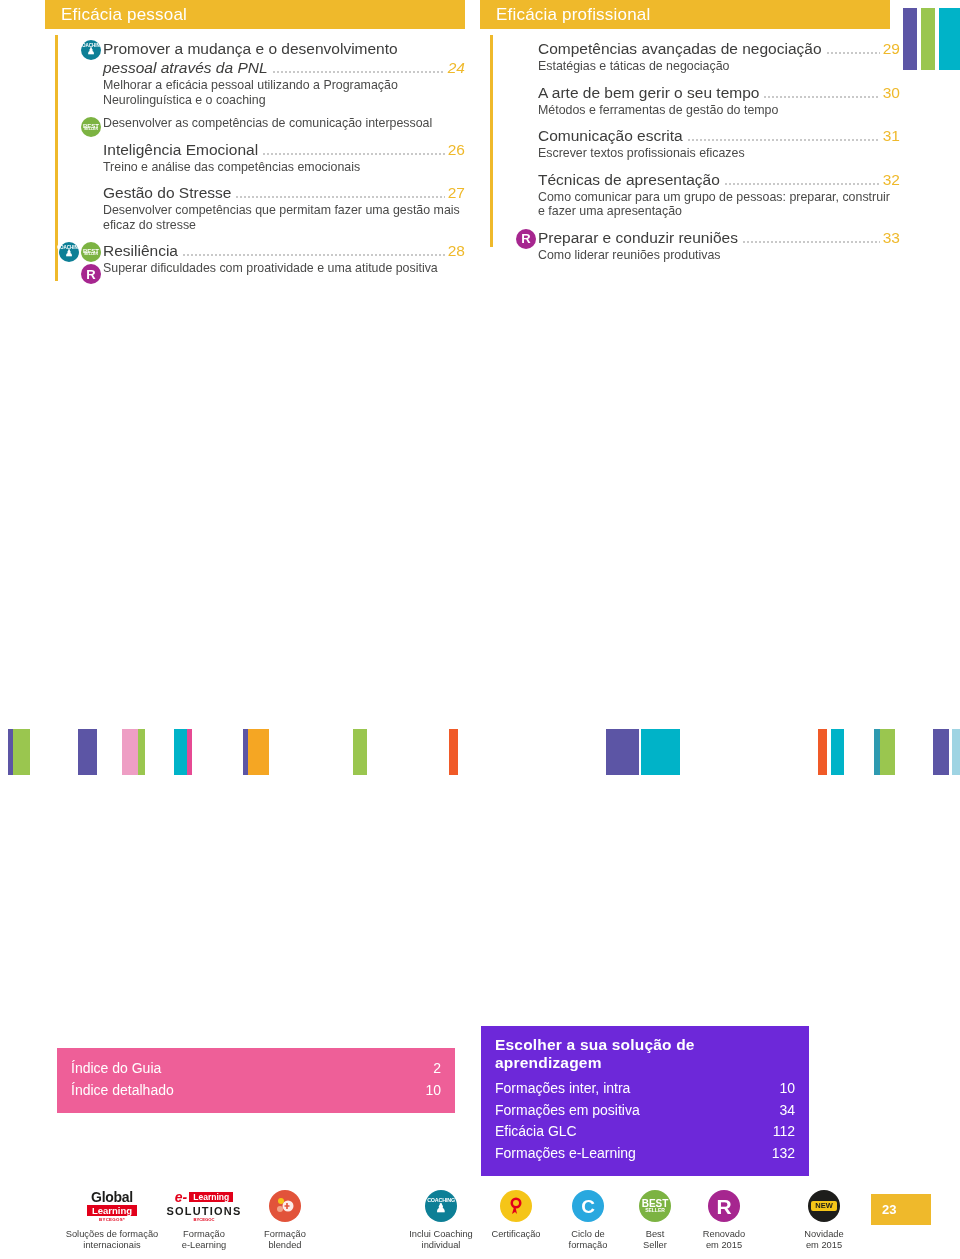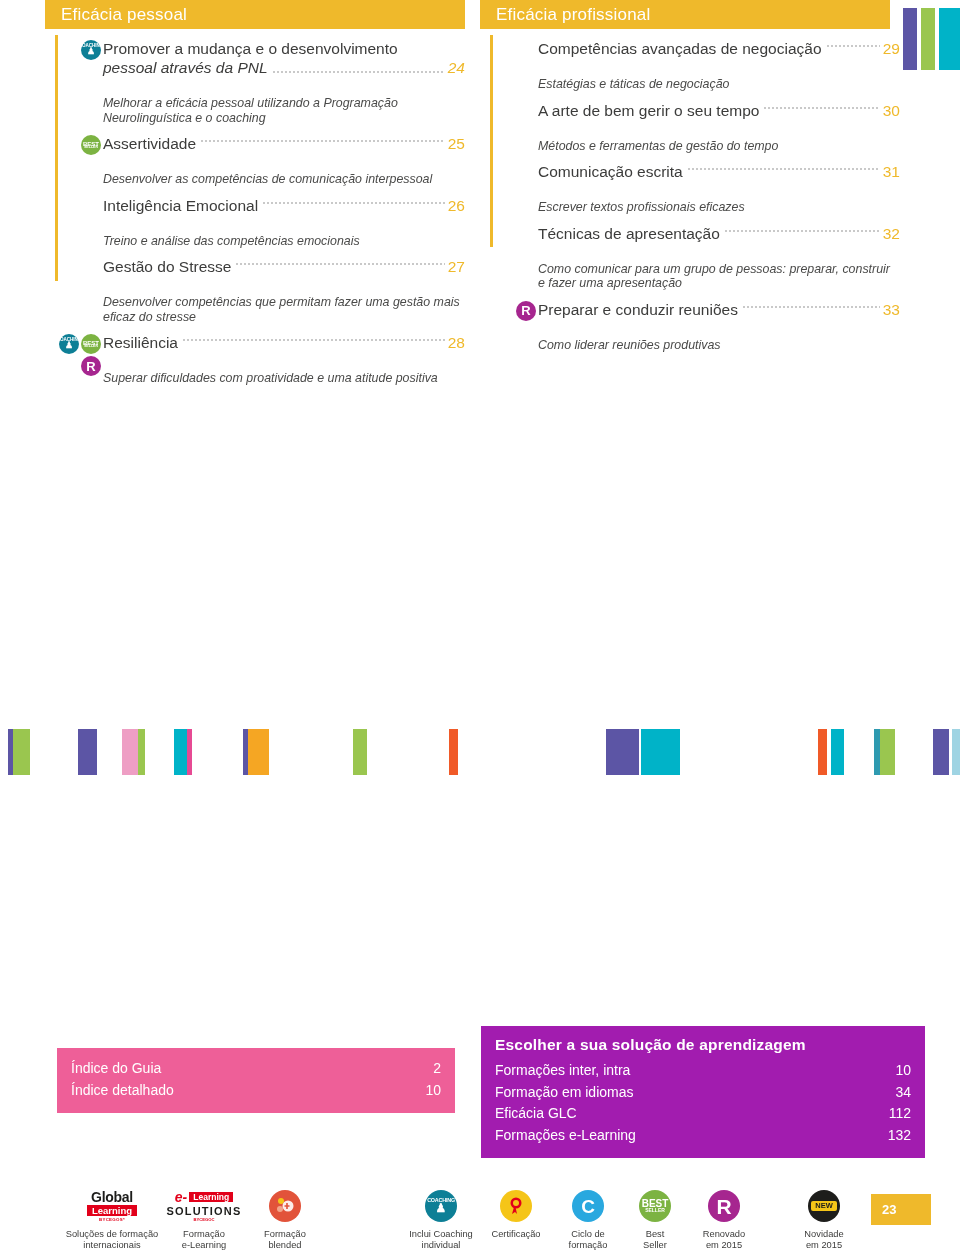--- a/index.html
+++ b/index.html
@@ -33,32 +33,32 @@
   .rail{position:absolute;left:10px;top:6px;width:3px;background:#efb92b;}
   .col-left .rail{height:246px;}
   .col-right .rail{height:212px;}
 
   .entry{position:relative;padding-left:58px;margin-bottom:9px;}
   .entry .badges{
     position:absolute;left:8px;top:1px;width:48px;
     display:flex;flex-wrap:wrap;gap:2px;justify-content:flex-end;
   }
   .title-line{
-    display:flex;
+    display:flex;align-items:flex-end;
     font-size:15.5px;color:#3c3c3b;line-height:19px;
   }
   .t-txt{white-space:nowrap;}
   .t-wrap{white-space:normal;}
   .leader{
     flex:1 1 auto;min-width:10px;margin:0 2px 4px 4px;height:8px;
     background-image:radial-gradient(circle, #c9c9c9 1px, transparent 1.2px);
     background-size:4px 8px;background-repeat:repeat-x;background-position:0 3px;
   }
   .pg{color:#efb92b;font-size:15.5px;padding-left:1px;}
-  .sub{font-size:12.4px;color:#4a4a49;line-height:14.5px;margin-top:19px;font-style:italic;}
+  .sub{font-size:12.4px;color:#4a4a49;line-height:14.5px;margin-top:1px;}
 
   
   .title-2l{font-size:15.5px;line-height:19px;color:#3c3c3b;}
   .title-2l .row2{display:flex;align-items:flex-end;font-style:italic;}
 
   
   .bdg{width:20px;height:20px;border-radius:50%;display:inline-flex;
        align-items:center;justify-content:center;flex:0 0 auto;
        font-size:5.5px;font-weight:bold;color:#fff;line-height:1;}
   .bdg-coaching{background:#0d7f96;flex-direction:column;}
@@ -67,21 +67,21 @@
   .bdg-best{background:#7cb342;flex-direction:column;}
   .bdg-best .b1{font-size:6px;}
   .bdg-best .b2{font-size:3.6px;opacity:.95;margin-top:-1px;}
   .bdg-r{background:#a6268f;font-size:13px;font-weight:bold;}
 
   
   .box{position:absolute;color:#ffffff;box-sizing:border-box;padding:10px 14px 12px 14px;}
   .box h3{margin:0 0 6px 0;font-size:15.5px;font-weight:bold;letter-spacing:.2px;}
   .box .line{display:flex;justify-content:space-between;font-size:14px;line-height:21.5px;}
   .box-pink{left:57px;top:1048px;width:398px;background:#ee5f98;}
-  .box-green{left:481px;top:1026px;width:444px;background:#a21caf;}
+  .box-green{left:481px;top:1026px;width:328px;background:#6d28d9;}
 
   
   .footer{position:absolute;left:0;top:1186px;width:960px;height:73px;}
   .f-item{position:absolute;text-align:center;}
   .f-label{font-size:9.3px;line-height:11px;color:#3c3c3b;margin-top:3px;white-space:pre-line;}
   .f-icon{height:40px;display:flex;align-items:center;justify-content:center;}
 
   .circ{border-radius:50%;display:flex;align-items:center;justify-content:center;
         color:#fff;font-weight:bold;flex-direction:column;line-height:1;}
 
@@ -134,25 +134,20 @@
         <div class="sub">Melhorar a eficácia pessoal utilizando a Programação
 Neurolinguística e o coaching</div>
       </div>
 
       <div class="entry">
         <div class="badges">
           <span class="bdg bdg-best">
             <span class="b1">BEST</span>
               <span class="b2">SELLER</span>
           </span>
-        </div>
-        <div class="title-line">
-          <span class="t-txt">Assertividade</span>
-          <span class="leader"></span>
-          <span class="pg">25</span>
         </div>
         <div class="sub">Desenvolver as competências de comunicação interpessoal</div>
       </div>
 
       <div class="entry">
         <div class="badges"></div>
         <div class="title-line">
           <span class="t-txt">Inteligência Emocional</span>
           <span class="leader"></span>
           <span class="pg">26</span>
@@ -296,21 +291,21 @@
     </div>
   </div>
 
   <div class="box box-green">
     <h3>Escolher a sua solução de aprendizagem</h3>
     <div class="line">
       <span>Formações inter, intra</span>
       <span>10</span>
     </div>
     <div class="line">
-      <span>Formação em idiomas</span>
+      <span>Formações em positiva</span>
       <span>34</span>
     </div>
     <div class="line">
       <span>Eficácia GLC</span>
       <span>112</span>
     </div>
     <div class="line">
       <span>Formações e-Learning</span>
       <span>132</span>
     </div>

